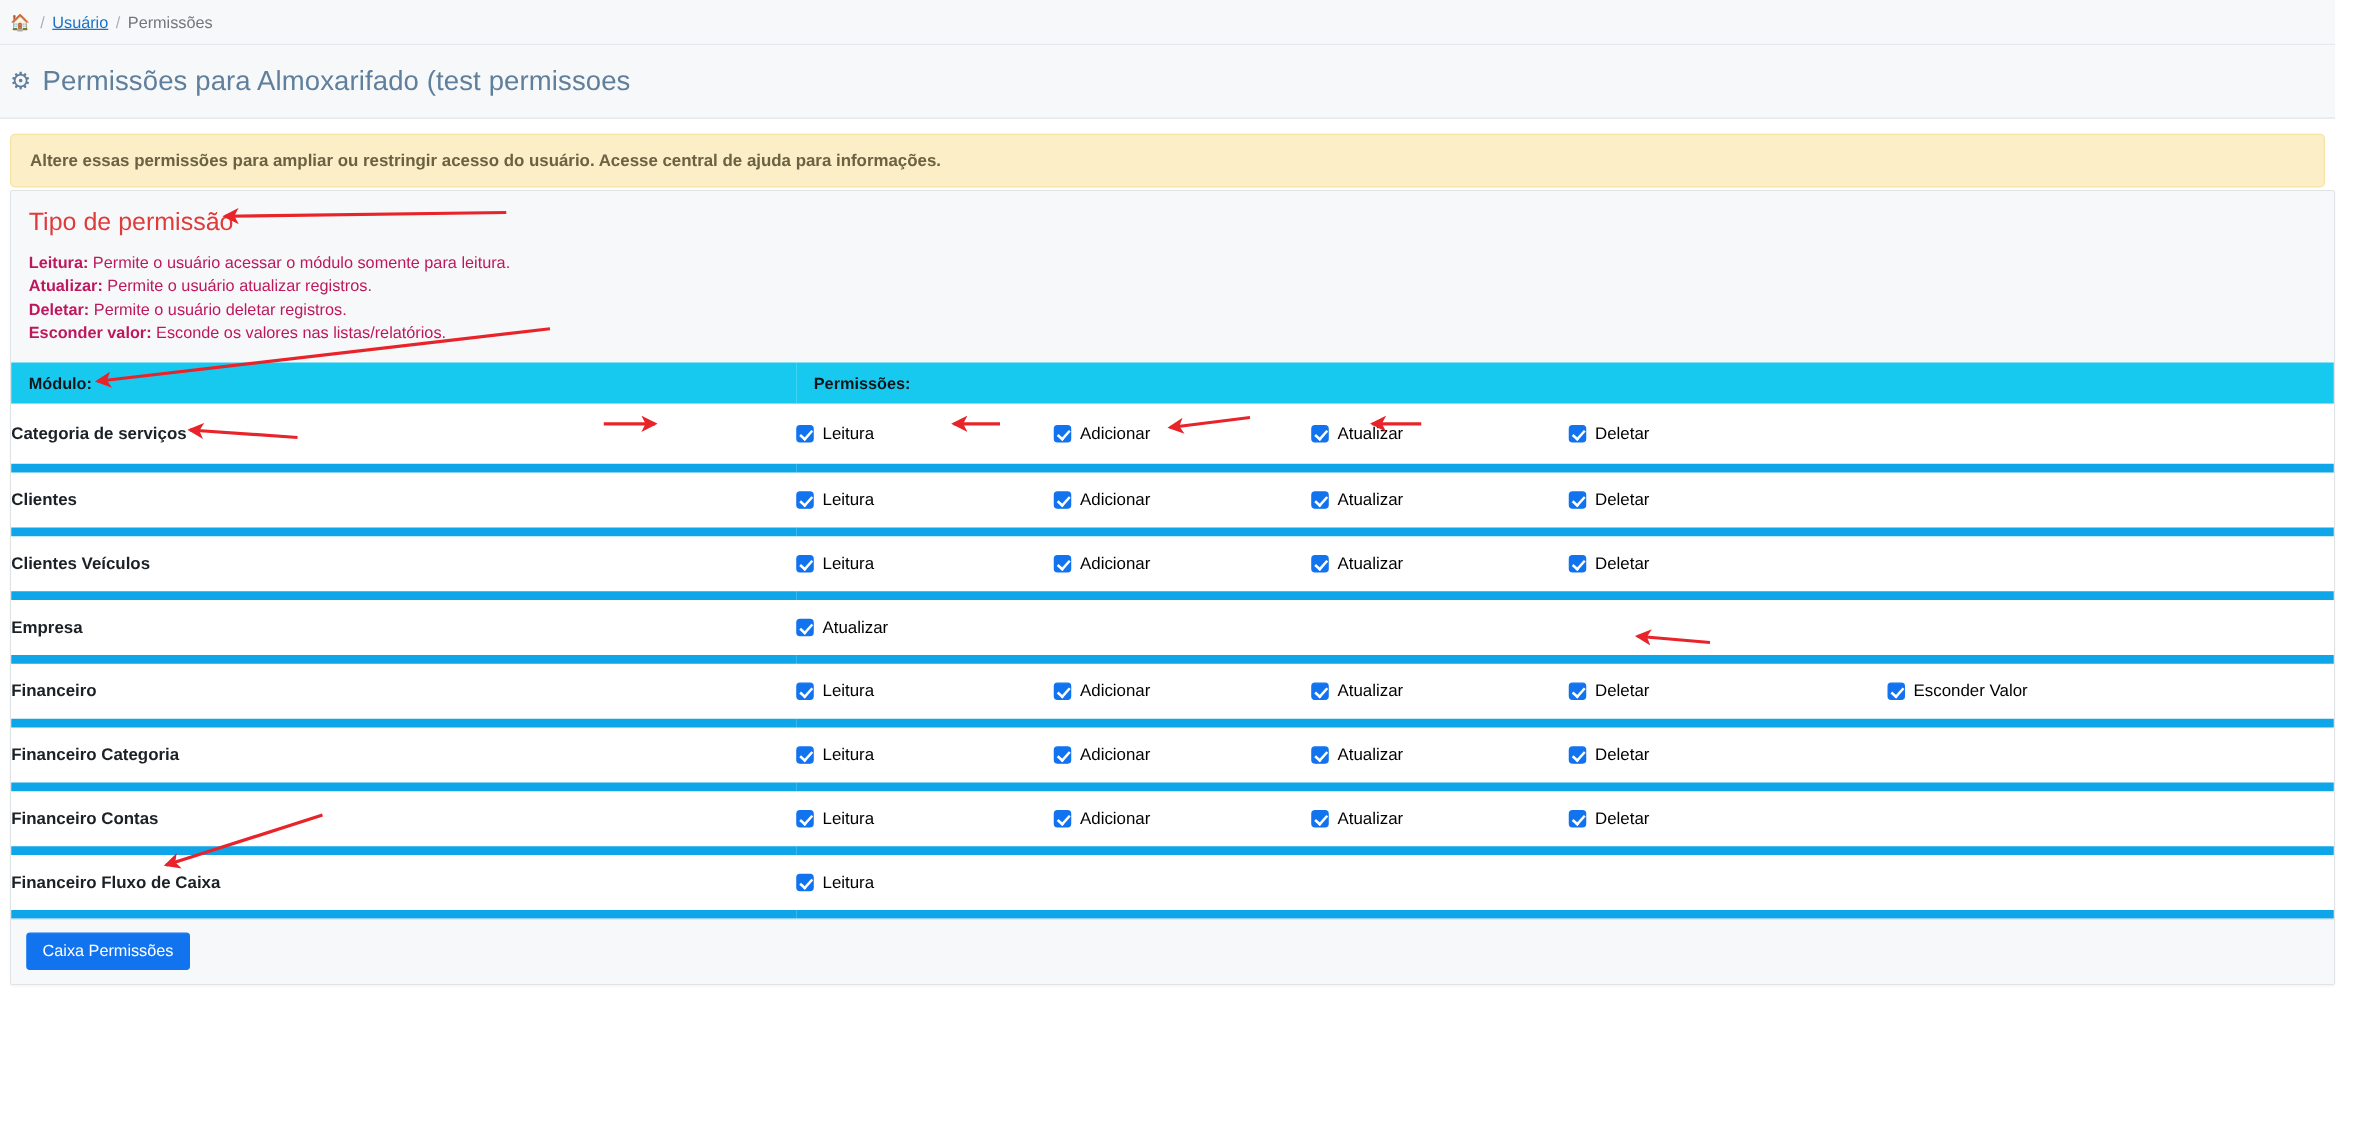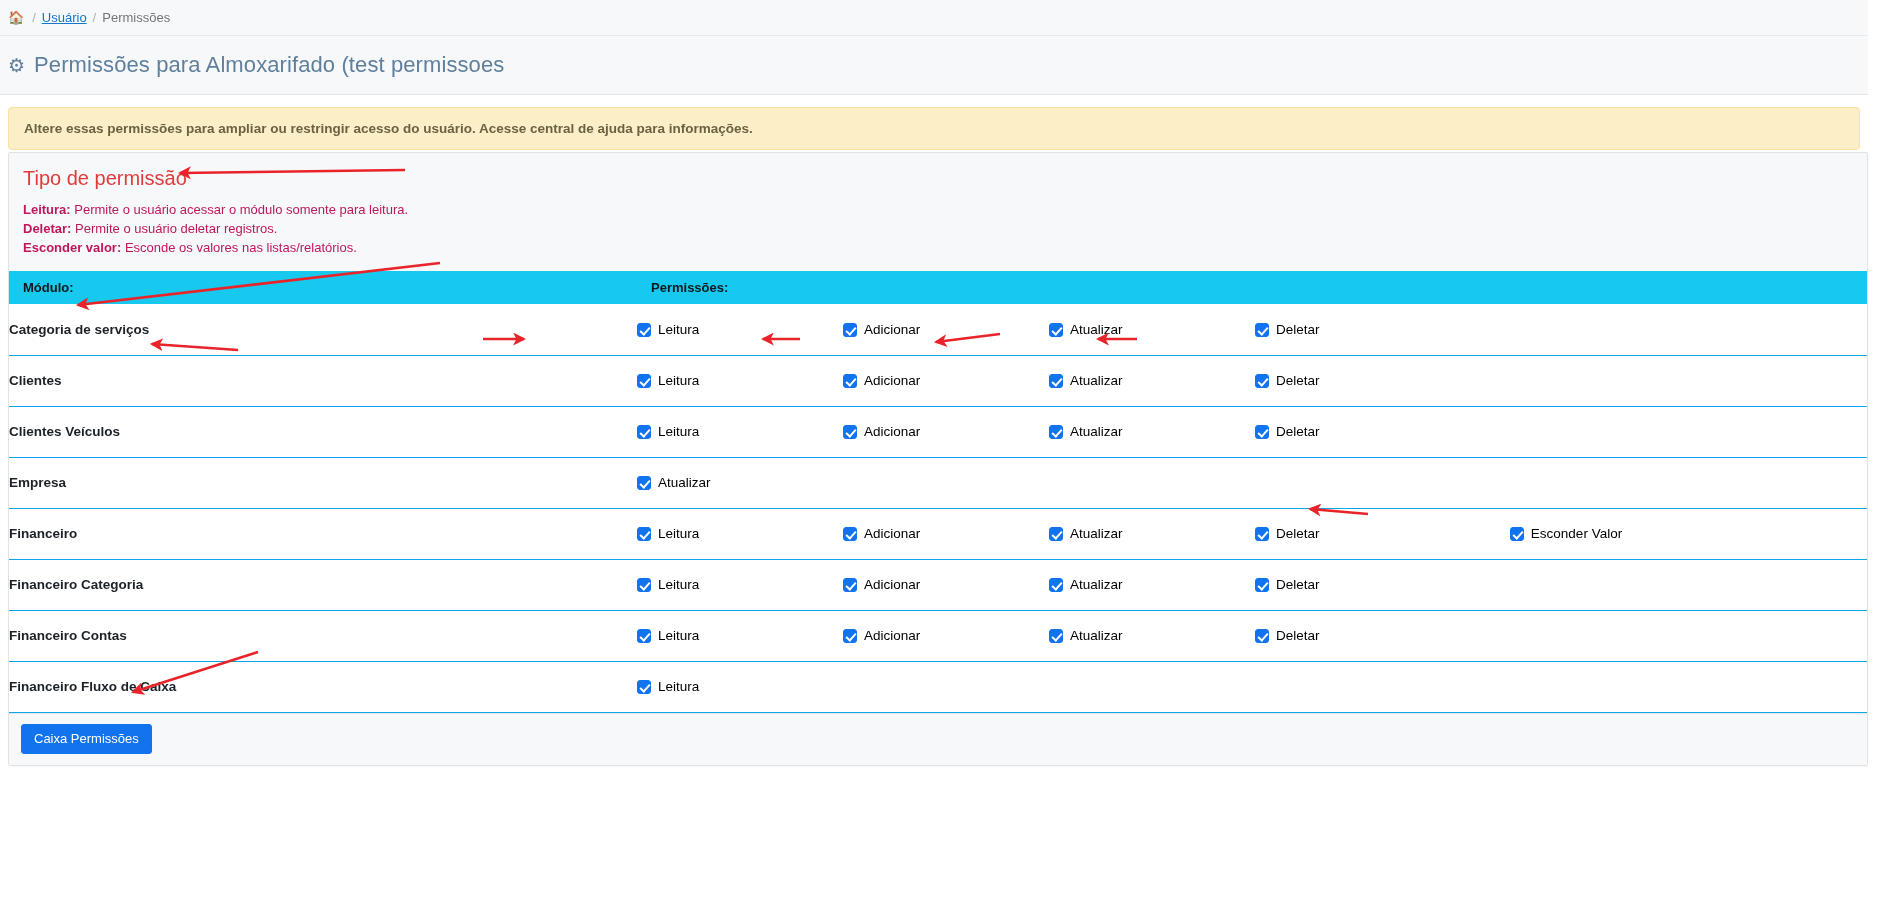--- a/index.html
+++ b/index.html
@@ -131,21 +131,21 @@
     font-weight: 700;
     text-align: left;
     height: 33px;
     padding: 0 0 0 14px;
     vertical-align: middle;
   }
   th.col-mod { width: 628px; }
   th.col-perm { width: auto; }
 
   table.perm-table tbody td {
-    border-bottom: 1px solid #0ea5e9;
+    border-bottom: 7px solid #0ea5e9;
     height: 51px;
     vertical-align: middle;
     padding: 0;
     background: #ffffff;
   }
   td.mod-cell {
     padding-left: 14px;
     font-size: 13.5px;
     font-weight: 700;
     color: #1b2126;
@@ -236,20 +236,21 @@
   <div class="alert-wrap">
     <div class="alert">Altere essas permissões para ampliar ou restringir acesso do usuário. Acesse central de ajuda para informações.</div>
   </div>
 
   <div class="panel">
 
     <div class="legend-box">
       <div class="legend-title">Tipo de permissão</div>
       <div id="legend-lines">
           <div class="legend-line"><b>Leitura:</b><span> Permite o usuário acessar o módulo somente para leitura.</span></div>
+          <div class="legend-line"><b>Atualizar:</b><span> Permite o usuário atualizar registros.</span></div>
           <div class="legend-line"><b>Deletar:</b><span> Permite o usuário deletar registros.</span></div>
           <div class="legend-line"><b>Esconder valor:</b><span> Esconde os valores nas listas/relatórios.</span></div>
         </div>
     </div>
 
     <table class="perm-table">
       <thead>
         <tr>
           <th class="col-mod">Módulo:</th>
           <th class="col-perm">Permissões:</th>

